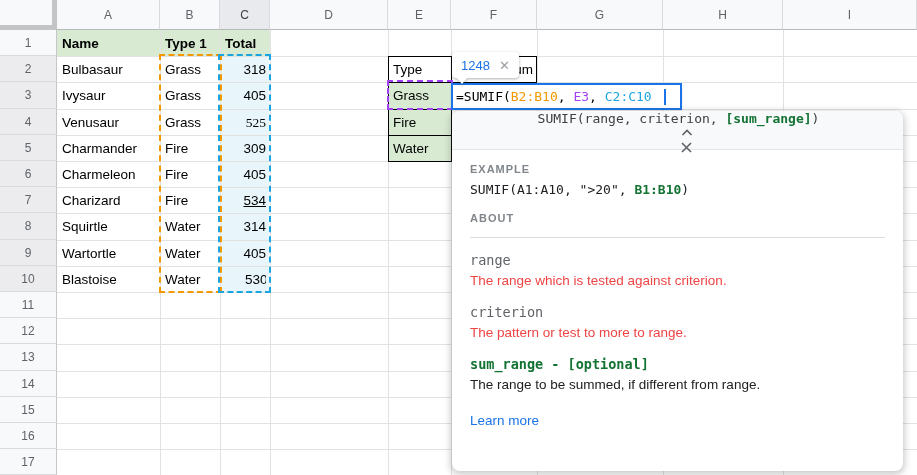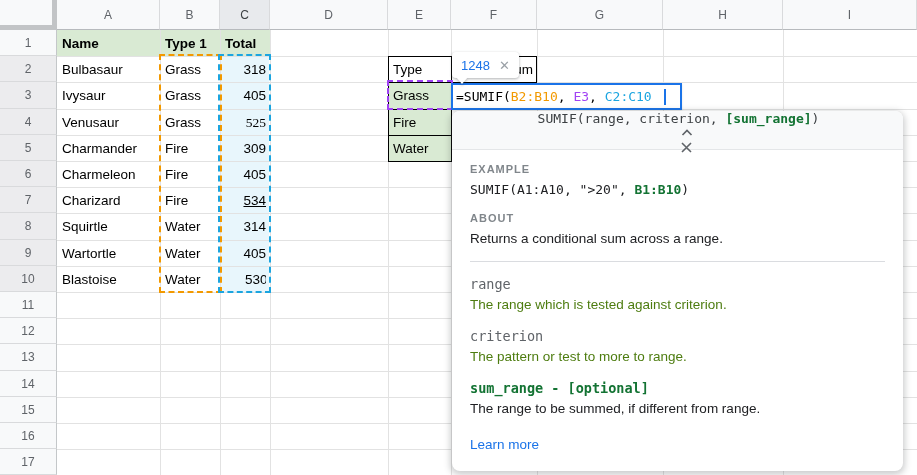--- a/index.html
+++ b/index.html
@@ -71,21 +71,21 @@
   .green{color:#137333;font-weight:bold;}
   .hicon{display:flex;align-items:center;justify-content:center;width:20px;height:20px;cursor:pointer;margin-left:16px;}
   #popup-body{padding:13px 18px 0 18px;}
   .slabel{font-size:11px;font-weight:bold;color:#80868b;letter-spacing:1px;}
   .code{font-family:"DejaVu Sans Mono",monospace;font-size:13px;color:#202124;margin-top:7px;white-space:pre;}
   .about-text{font-size:13.5px;color:#202124;margin-top:6px;line-height:18px;}
   .mt{margin-top:15px;}
   .divider{height:1px;background:#dadce0;margin-top:13px;}
   .pname{font-family:"DejaVu Sans Mono",monospace;font-size:13.5px;color:#5f6368;margin-top:14px;white-space:pre;}
   .pname.green{color:#137333;font-weight:bold;}
-  .pdesc{font-size:13.5px;color:#4d7c0f;margin-top:4px;line-height:18px;}
+  .pdesc{font-size:13.5px;color:#ef4444;margin-top:4px;line-height:18px;}
   .pdesc.dark{color:#202124;}
   #learn-more{font-size:13.5px;color:#1a73e8;margin-top:19px;cursor:pointer;display:inline-block;}
 </style>
 </head>
 <body>
 
 <div id="app">
   <div id="gen">
       <div class="abs " style="left: 57px; top: 30px; width: 860px; height: 445px;"></div>
       <div class="abs fill-green" style="left: 57px; top: 30px; width: 213px; height: 26px;"></div>
@@ -207,21 +207,20 @@
       <span class="hicon">
         <svg width="15" height="15" viewBox="0 0 15 15">
             <path d="M3 3 L12 12 M12 3 L3 12" stroke="#5f6368" stroke-width="1.6"></path>
           </svg>
       </span>
     </div>
     <div id="popup-body">
       <div class="slabel">EXAMPLE</div>
       <div class="code"><span>SUMIF(A1:A10, "&gt;20", </span><span class="green">B1:B10</span><span>)</span></div>
       <div class="slabel mt">ABOUT</div>
-      <div class="about-text">Returns a conditional sum across a range.</div>
       <div class="divider"></div>
       <div id="params">
           <div class="pname">range</div>
           <div class="pdesc">The range which is tested against criterion.</div>
           <div class="pname">criterion</div>
           <div class="pdesc">The pattern or test to more to range.</div>
           <div class="pname green">sum_range - [optional]</div>
           <div class="pdesc dark">The range to be summed, if different from range.</div>
         </div>
       <div id="learn-more">Learn more</div>

